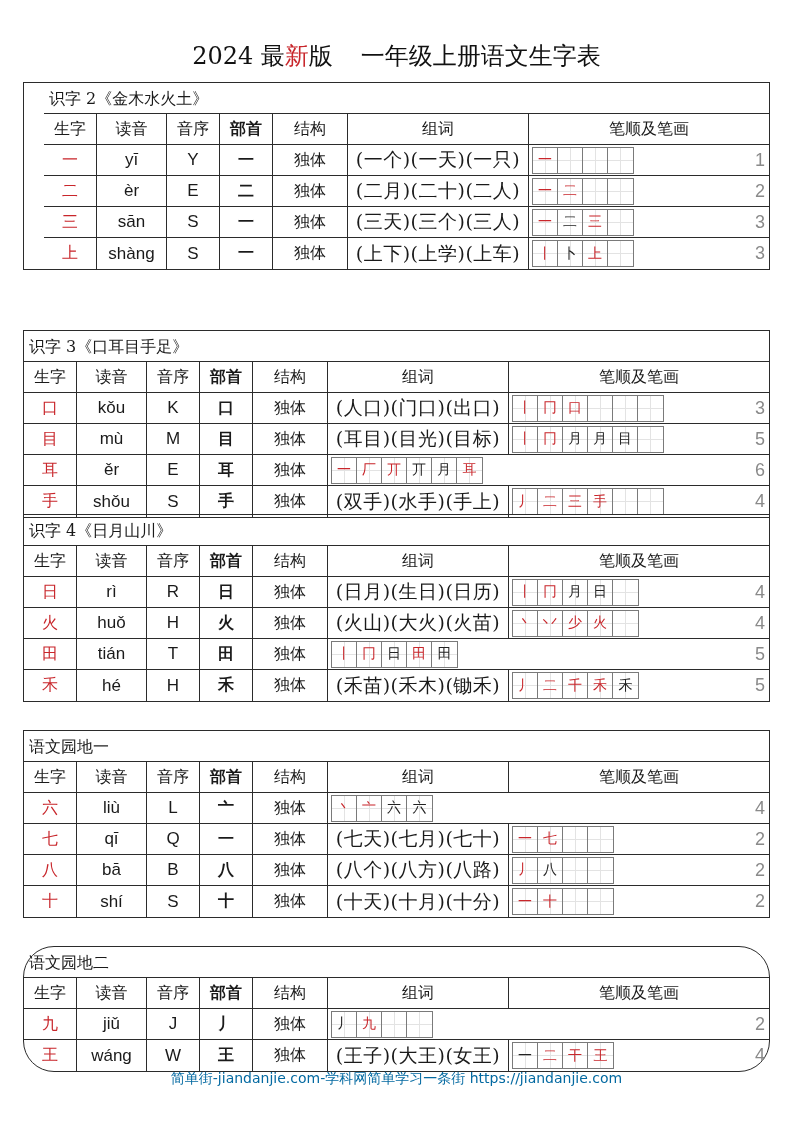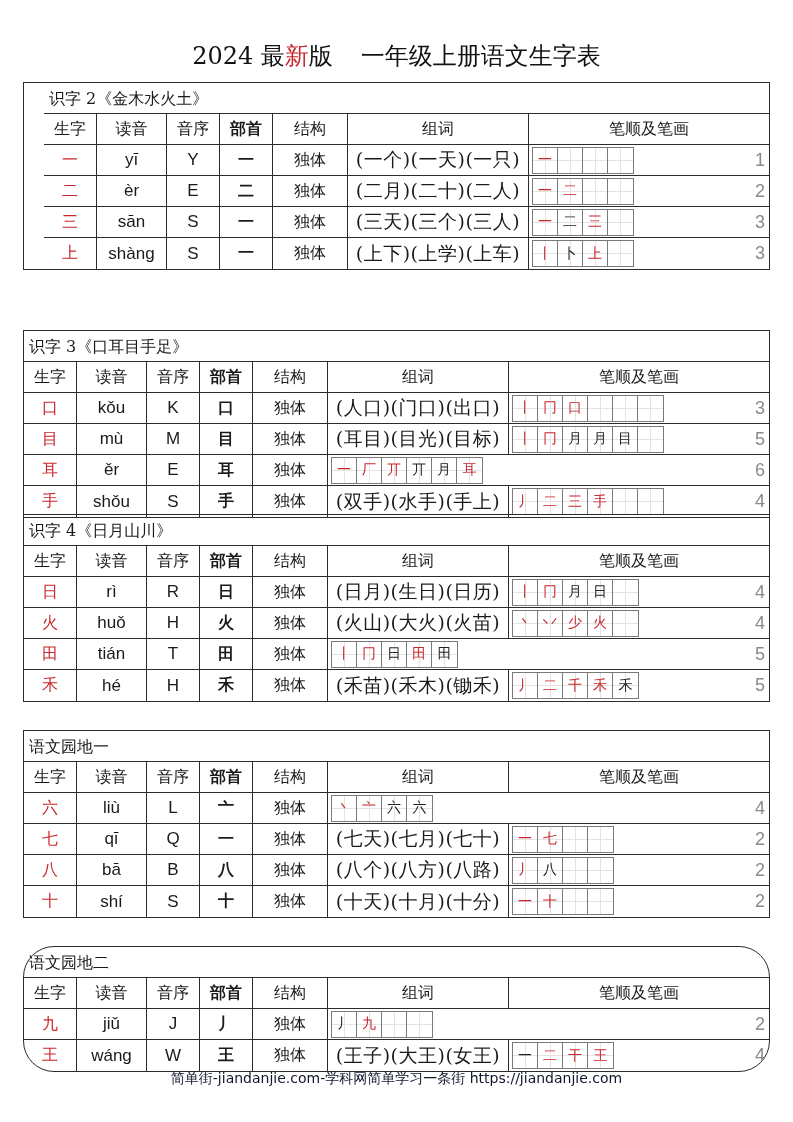--- a/index.html
+++ b/index.html
@@ -53,21 +53,21 @@
     background:
       linear-gradient(to right, transparent 12px, #e3e3e3 12px, #e3e3e3 13px, transparent 13px),
       linear-gradient(to bottom, transparent 12px, #e3e3e3 12px, #e3e3e3 13px, transparent 13px);
   }
   .box:last-child { border-right: none; }
   .box.red { color: #c8262b; }
   .box.black { color: #222; }
   .count { color: #8a8a8a; font-size: 18px; font-family: "Liberation Sans", "DejaVu Sans", sans-serif; }
   .footer {
     position: absolute; left: 0; top: 1070px; width: 793px; text-align: center;
-    font-size: 14px; color: #0f172a; font-family: "DejaVu Sans", "Liberation Sans", sans-serif;
+    font-size: 14px; color: #0369a1; font-family: "DejaVu Sans", "Liberation Sans", sans-serif;
   }
 </style>
 </head>
 <body>
 
 <div class="page-title">
   <span>2024 最</span><span class="red">新</span><span>版</span><span class="gap"></span><span>一年级上册语文生字表</span>
 </div>
 
 <div id="sections">

